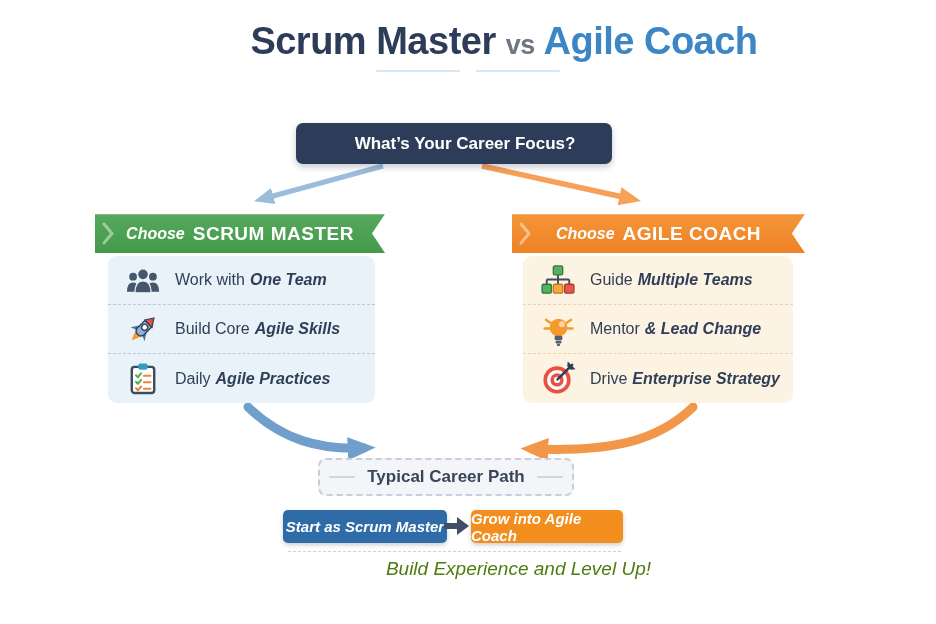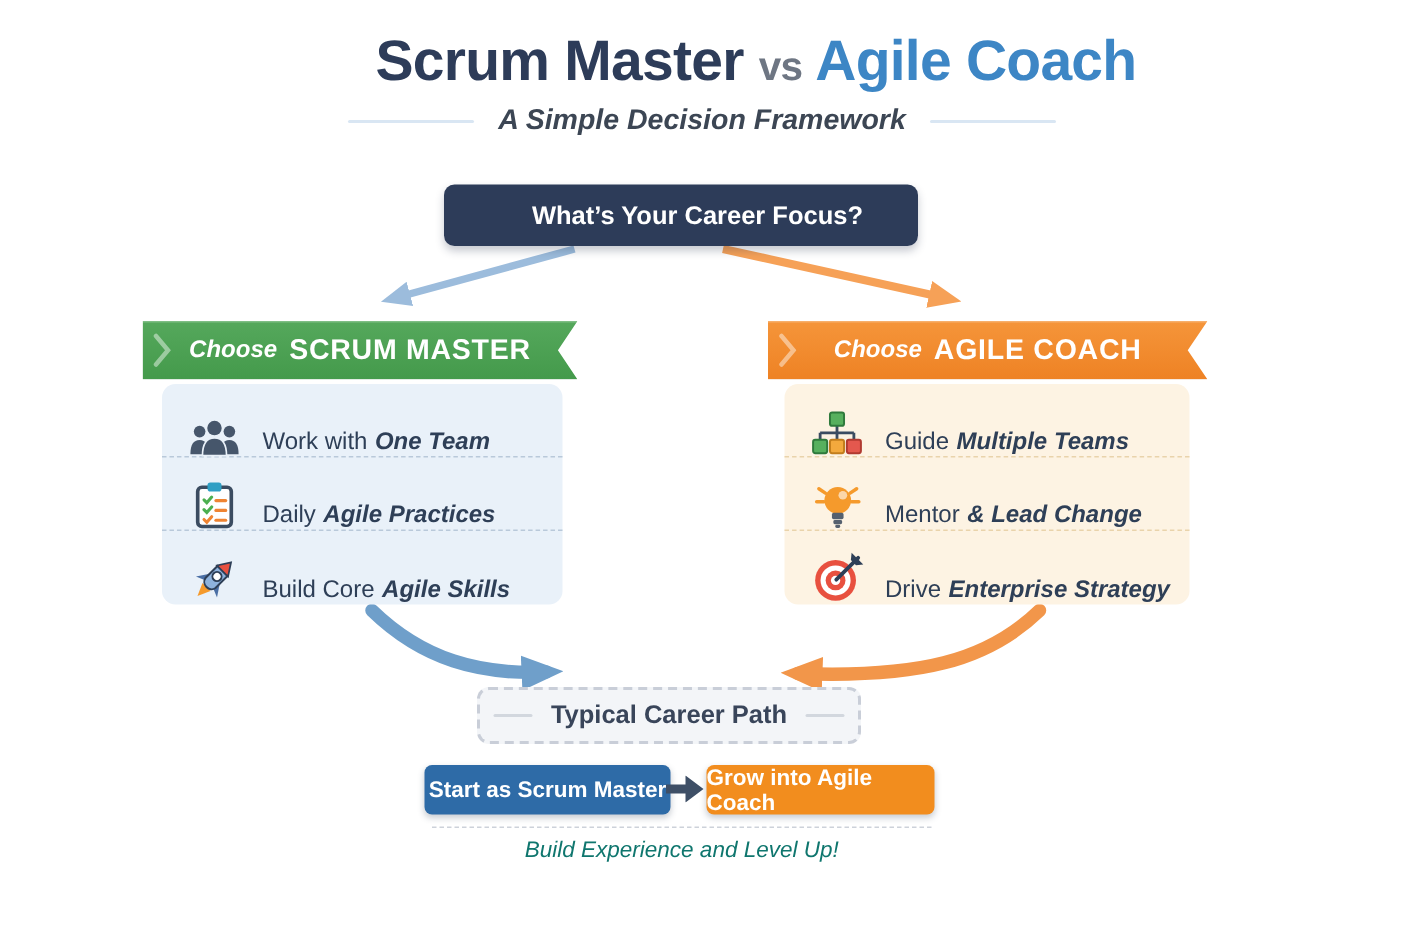--- a/index.html
+++ b/index.html
@@ -38,48 +38,48 @@
   .ribbon.green{left:95px;width:290px;background:linear-gradient(180deg,#55a85c,var(--green,#449a4b));}
   .ribbon.orange{left:512px;width:293px;background:linear-gradient(180deg,#f5953a,var(--orange,#ee8224));}
   .ribbon .fold{position:absolute;left:7px;top:8px;}
   .ribbon-prefix{font-style:italic;font-weight:bold;font-size:16px;}
   .ribbon-title{font-weight:bold;font-size:19px;letter-spacing:.5px;}
 
   
   .card{top:256px;height:147px;border-radius:9px;}
   .card.blue{left:108px;width:267px;background:var(--card_blue_bg,#e9f1f9);}
   .card.cream{left:523px;width:270px;background:var(--card_orange_bg,#fdf3e3);}
-  .card-item{height:49px;display:flex;align-items:flex-end;gap:13px;padding:0 10px 0 16px;box-sizing:border-box;}
+  .card-item{height:49px;display:flex;align-items:center;gap:13px;padding:0 10px 0 16px;box-sizing:border-box;}
   .card.blue .card-item:not(:last-child){border-bottom:1.5px dashed #b9c9da;}
   .card.cream .card-item:not(:last-child){border-bottom:1.5px dashed #e9d3ab;}
   .item-icon{width:38px;display:flex;align-items:center;justify-content:center;flex:none;}
   .item-icon svg{overflow:visible;}
   .item-text{font-size:16px;color:#2e3f57;white-space:nowrap;}
   .item-text .pre{margin-right:5px;}
   .item-text b{font-style:italic;}
 
   
   .career-box{
     left:318px;top:458px;width:256px;height:38px;background:var(--dashed_box_bg,#f3f5f8);
     border:2px dashed #c9ced8;border-radius:8px;box-sizing:border-box;
     display:flex;align-items:center;justify-content:center;gap:12px;
   }
   .career-box .mini-rule{width:26px;height:2px;background:#d2d7de;border-radius:2px;}
   .career-label{font-size:17px;font-weight:bold;color:#39455a;}
 
   .btn{
     top:510px;height:33px;border-radius:5px;display:flex;align-items:center;justify-content:center;
-    color:#fff;font-weight:bold;font-size:15px;box-shadow:0 2px 4px rgba(40,55,80,.25);
+    color:#fff;font-weight:bold;font-style:italic;font-size:15px;box-shadow:0 2px 4px rgba(40,55,80,.25);
   }
   .btn.start{left:283px;width:164px;background:var(--btn_blue,#2e6ba7);}
   .btn.grow{left:471px;width:152px;background:var(--btn_orange,#f28d1e);}
   .btn-arrow{left:444px;top:517px;}
 
   .bottom-dash{left:288px;top:551px;width:333px;border-top:1.5px dashed #cdd2da;}
-  .footnote{left:258px;top:558px;width:393px;text-align:center;font-size:15px;font-style:italic;color:#0f766e;}
+  .footnote{left:258px;top:558px;width:393px;text-align:right;font-size:19px;font-style:italic;color:#4d7c0f;}
 </style>
 </head>
 <body>
 
 <div class="canvas">
 
   <svg class="arrows abs" width="936" height="624" viewBox="0 0 936 624">
     <defs>
       <marker id="ab1" markerWidth="4" markerHeight="4" refX="7" refY="5" viewBox="0 0 12 10" orient="auto">
         <path d="M0 0 L12 5 L0 10 z" fill="#9cbcdc"></path>
@@ -100,21 +100,20 @@
     <path d="M693 407 C658 441 612 452 532 449" stroke="#f2964a" stroke-width="9" fill="none" stroke-linecap="round" marker-end="url(#ao2)"></path>
   </svg>
 
   <div class="abs title">
     <span class="t-left">Scrum Master</span>
     <span class="t-vs">vs</span>
     <span class="t-right">Agile Coach</span>
   </div>
   <div class="abs subtitle-row">
     <div class="subtitle-rule"></div>
-    <div class="subtitle">A Simple Decision Framework</div>
     <div class="subtitle-rule"></div>
   </div>
 
   <div class="abs question-box">
     <span>What’s Your Career Focus?</span>
   </div>
 
   <div class="abs ribbon green">
     <svg class="fold" width="12" height="23" viewBox="0 0 12 23">
       <path d="M2 2 L10 11.5 L2 21" stroke="rgba(255,255,255,.45)" stroke-width="3" fill="none" stroke-linecap="round"></path>
@@ -140,20 +139,37 @@
               <circle cx="28.5" cy="9" r="4.1"></circle>
               <circle cx="18" cy="6.5" r="5.1"></circle>
             <path d="M1 25 q0-10 6.5-10 q6.5 0 6.5 10 z"></path>
             <path d="M22 25 q0-10 6.5-10 q6.5 0 6.5 10 z"></path>
             <path d="M9.5 26 q0-12.5 8.5-12.5 q8.5 0 8.5 12.5 z" stroke="#e9f1f9" stroke-width="1.2"></path>
           </g>
         </svg>
       </span>
       <span class="item-text">
         <span class="pre">Work with</span><b>One Team</b>
+      </span>
+    </div>
+    <div class="card-item">
+      <span class="item-icon">
+        <svg width="34" height="34" viewBox="0 0 36 36">
+          <g transform="rotate(45 18 18)">
+            <path d="M14 26 L18 35 L22 26 z" fill="#f59a2c"></path>
+            <path d="M13.5 17 L7.5 26 L13.5 23.5 z" fill="#4a6fa5"></path>
+            <path d="M22.5 17 L28.5 26 L22.5 23.5 z" fill="#4a6fa5"></path>
+            <path d="M13 10 h10 v12 a5 5 0 0 1 -5 4 a5 5 0 0 1 -5 -4 z" fill="#8db2dd" stroke="#2e3f57" stroke-width="1.4"></path>
+            <path d="M18 1.5 L23.5 10 h-11 z" fill="#e8503f" stroke="#2e3f57" stroke-width="1.2"></path>
+            <circle cx="18" cy="15.5" r="3.2" fill="#fff" stroke="#2e3f57" stroke-width="1.4"></circle>
+          </g>
+        </svg>
+      </span>
+      <span class="item-text">
+        <span class="pre">Build Core</span><b>Agile Skills</b>
       </span>
     </div>
     <div class="card-item">
       <span class="item-icon">
         <svg width="28" height="32" viewBox="0 0 30 34">
           <rect x="3" y="4" width="24" height="28" rx="3" fill="#fff" stroke="#3b4c61" stroke-width="2.6"></rect>
           <rect x="10" y="0.5" width="10" height="6.5" rx="2" fill="#2f9fc4"></rect>
           <path d="M7.5 13 l2 2 l3.5-4" stroke="#4caf50" stroke-width="2.2" fill="none" stroke-linecap="round"></path>
           <path d="M7.5 20 l2 2 l3.5-4" stroke="#4caf50" stroke-width="2.2" fill="none" stroke-linecap="round"></path>
           <path d="M7.5 27 l2 2 l3.5-4" stroke="#ef8432" stroke-width="2.2" fill="none" stroke-linecap="round"></path>
@@ -161,37 +177,20 @@
             <line x1="16" y1="13.5" x2="23" y2="13.5"></line>
               <line x1="16" y1="20.5" x2="23" y2="20.5"></line>
               <line x1="16" y1="27.5" x2="23" y2="27.5"></line>
           </g>
         </svg>
       </span>
       <span class="item-text">
         <span class="pre">Daily</span><b>Agile Practices</b>
       </span>
     </div>
-    <div class="card-item">
-      <span class="item-icon">
-        <svg width="34" height="34" viewBox="0 0 36 36">
-          <g transform="rotate(45 18 18)">
-            <path d="M14 26 L18 35 L22 26 z" fill="#f59a2c"></path>
-            <path d="M13.5 17 L7.5 26 L13.5 23.5 z" fill="#4a6fa5"></path>
-            <path d="M22.5 17 L28.5 26 L22.5 23.5 z" fill="#4a6fa5"></path>
-            <path d="M13 10 h10 v12 a5 5 0 0 1 -5 4 a5 5 0 0 1 -5 -4 z" fill="#8db2dd" stroke="#2e3f57" stroke-width="1.4"></path>
-            <path d="M18 1.5 L23.5 10 h-11 z" fill="#e8503f" stroke="#2e3f57" stroke-width="1.2"></path>
-            <circle cx="18" cy="15.5" r="3.2" fill="#fff" stroke="#2e3f57" stroke-width="1.4"></circle>
-          </g>
-        </svg>
-      </span>
-      <span class="item-text">
-        <span class="pre">Build Core</span><b>Agile Skills</b>
-      </span>
-    </div>
   </div>
 
   <div class="abs career-box">
     <div class="mini-rule"></div>
     <div class="career-label">Typical Career Path</div>
     <div class="mini-rule"></div>
   </div>
 
   <div class="abs card cream">
     <div class="card-item">

